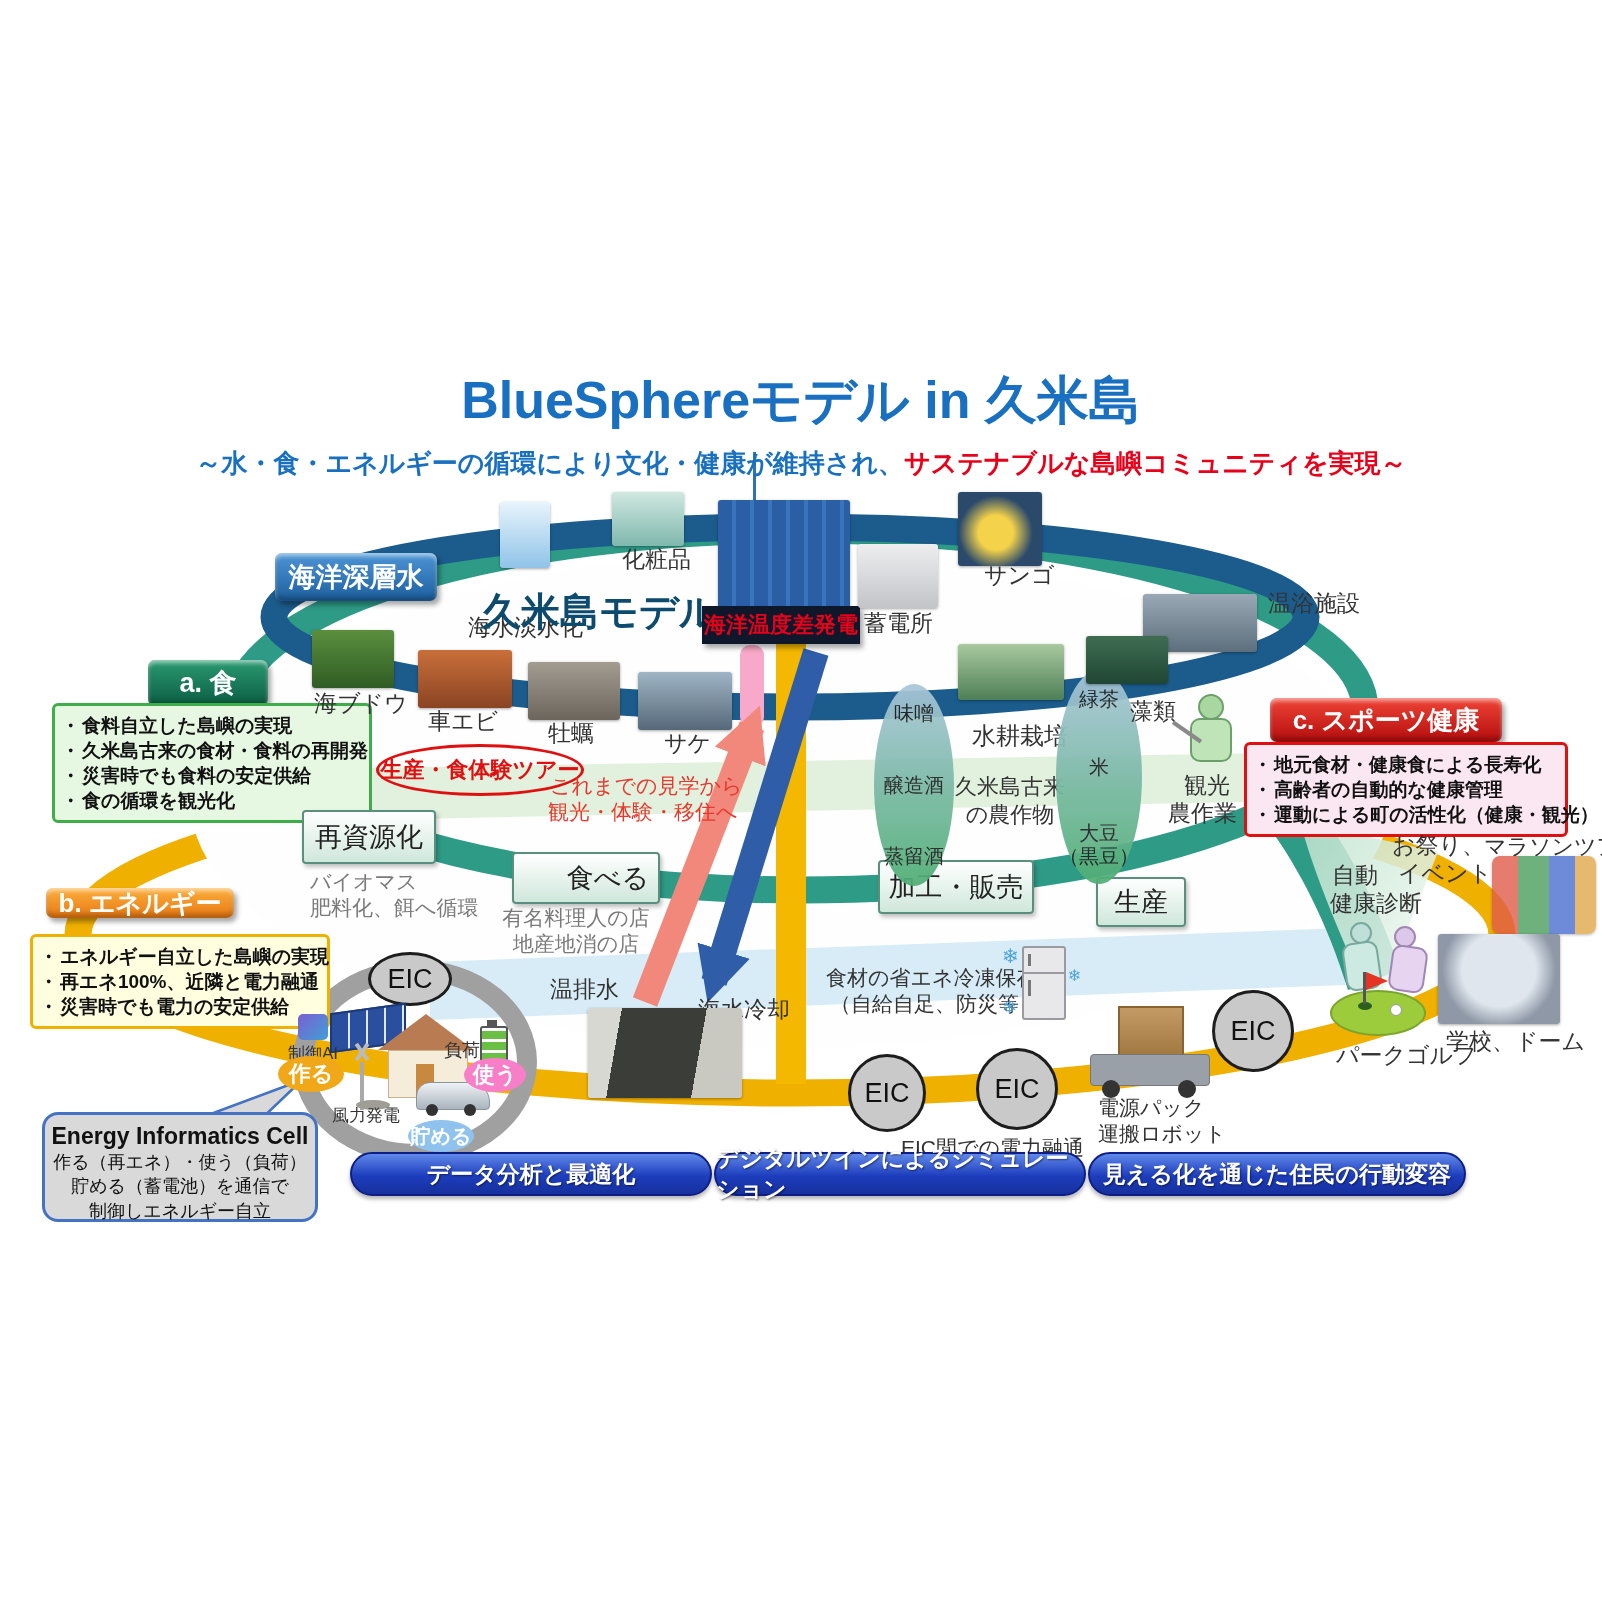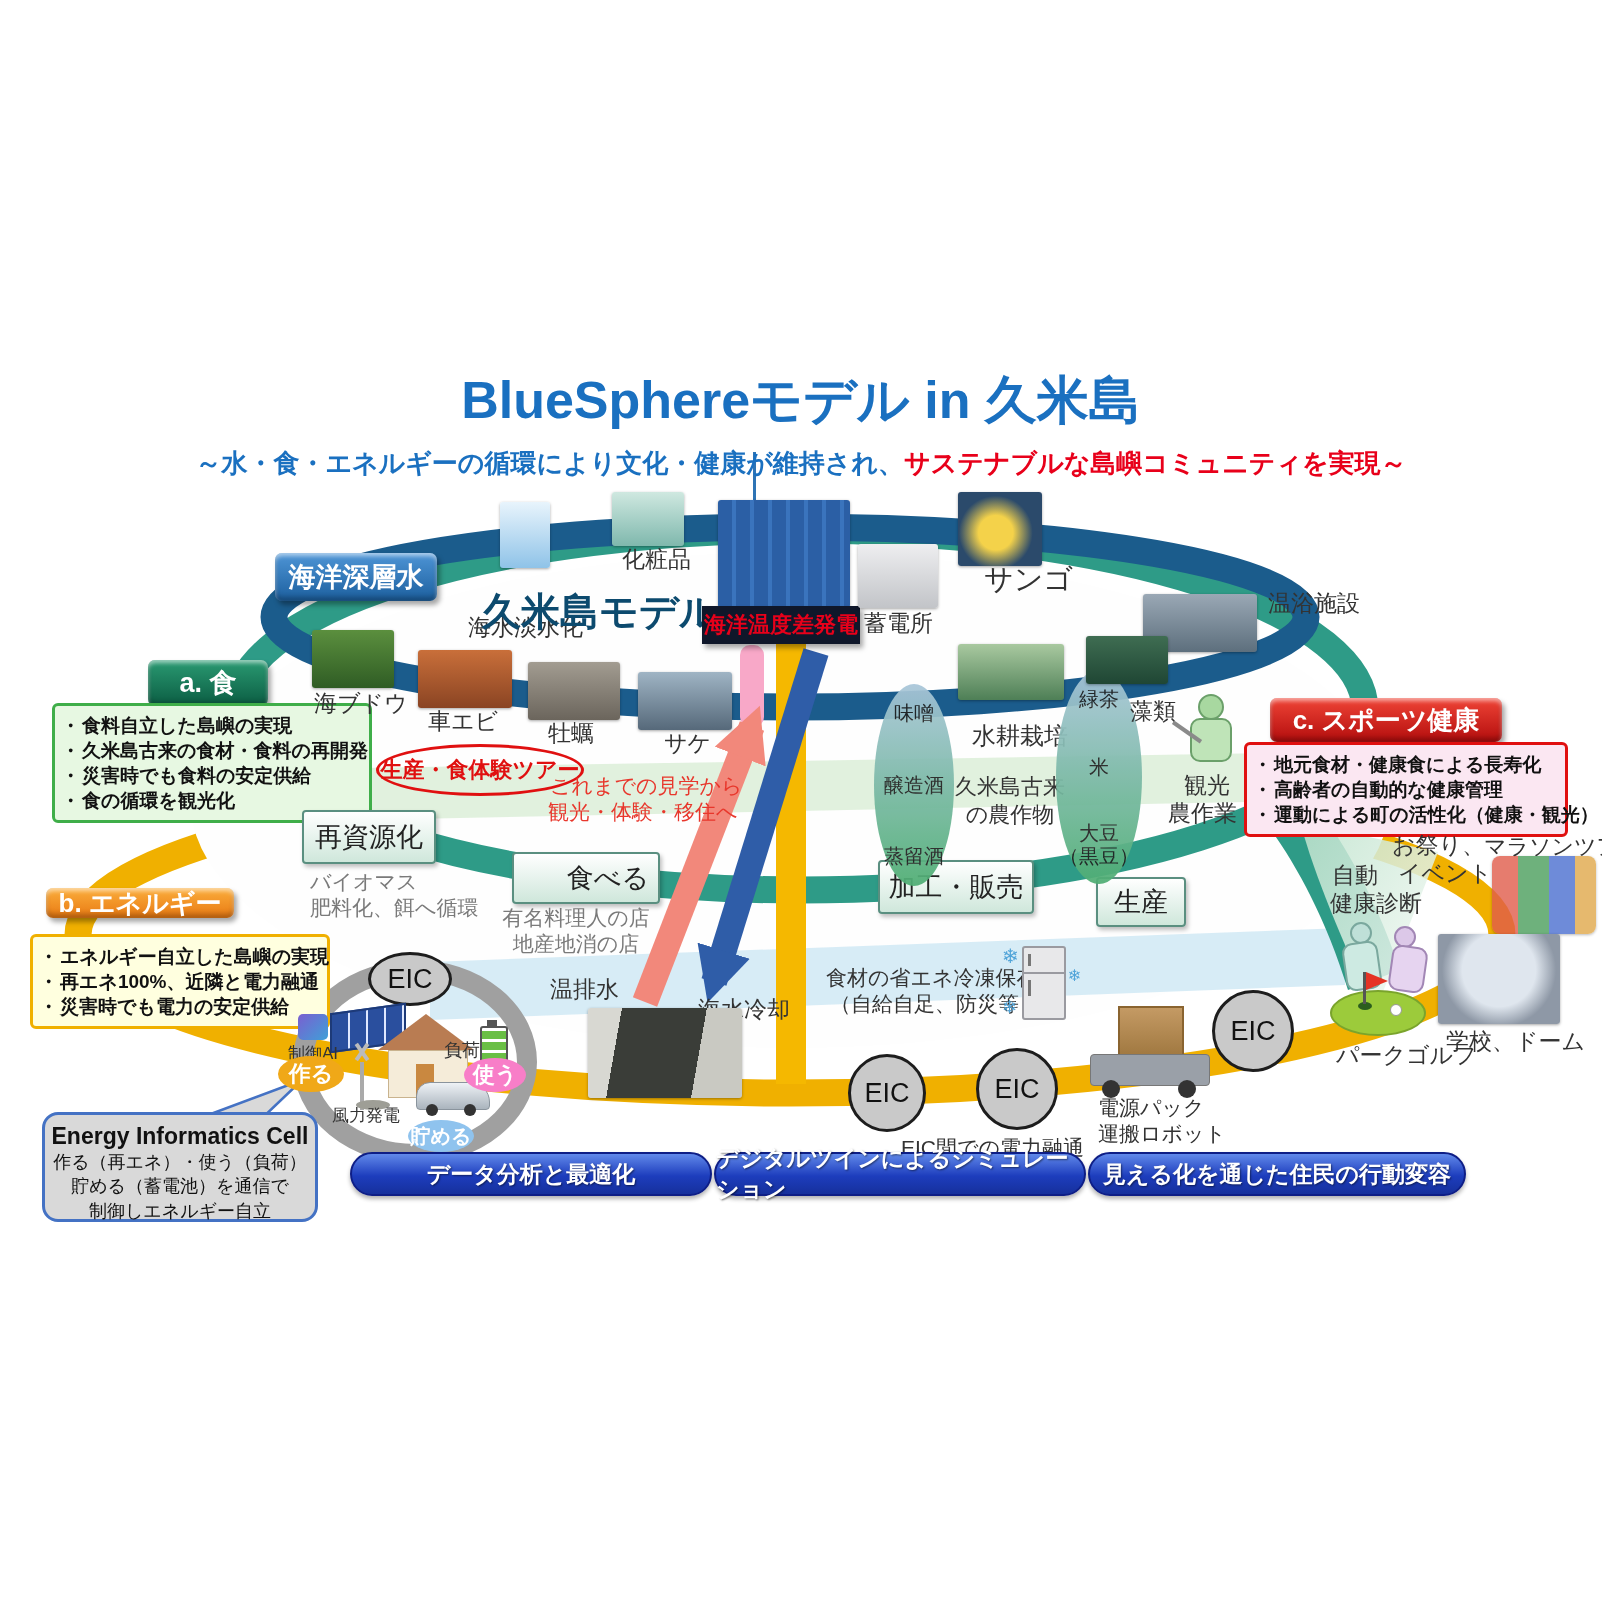--- a/index.html
+++ b/index.html
@@ -101,21 +101,21 @@
   <div class="lbl" style="left:468px;top:568px;font-size:23px;margin-top:44px;">海水淡水化</div>
   <div class="photo" style="left:612px;top:492px;width:72px;height:54px;background:linear-gradient(#cfe8e0,#7fb8ad);"></div>
   <div class="lbl" style="left:622px;top:544px;font-size:23px;">化粧品</div>
   <div class="lbl" style="left:482px;top:585px;font-size:39px;font-weight:bold;color:#0c4a6e;">久米島モデル</div>
   <div class="photo" style="left:718px;top:500px;width:132px;height:108px;background:
        repeating-linear-gradient(90deg,#2b5fa5 0 14px,#3a74bd 14px 18px),linear-gradient(#2b5fa5,#173a6b);"></div>
   <div class="whitebox" style="left:702px;top:606px;width:158px;height:38px;font-size:22px;">海洋温度差発電</div>
   <div class="photo" style="left:858px;top:544px;width:80px;height:64px;background:linear-gradient(#eeeef0,#c2c4c8);"></div>
   <div class="lbl" style="left:864px;top:608px;font-size:23px;">蓄電所</div>
   <div class="photo" style="left:958px;top:492px;width:84px;height:74px;background:radial-gradient(circle at 45% 55%,#f4d24a 0 28%,#2b4a6b 60%);"></div>
-  <div class="lbl" style="left:984px;top:560px;font-size:29px;">サンゴ</div>
+  <div class="lbl" style="left:984px;top:560px;font-size:23px;">サンゴ</div>
   <div class="photo" style="left:1143px;top:594px;width:114px;height:58px;background:linear-gradient(#9aa8b5,#5d6f7d);"></div>
   <div class="lbl" style="left:1268px;top:588px;font-size:23px;">温浴施設</div>
 
   <div class="tag green" style="left:148px;top:660px;width:120px;height:46px;font-size:27px;">a. 食</div>
   <div class="bullets food" style="left:52px;top:703px;width:300px;">
     <div>食料自立した島嶼の実現</div>
     <div>久米島古来の食材・食料の再開発</div>
     <div>災害時でも食料の安定供給</div>
     <div>食の循環を観光化</div>
   </div>

